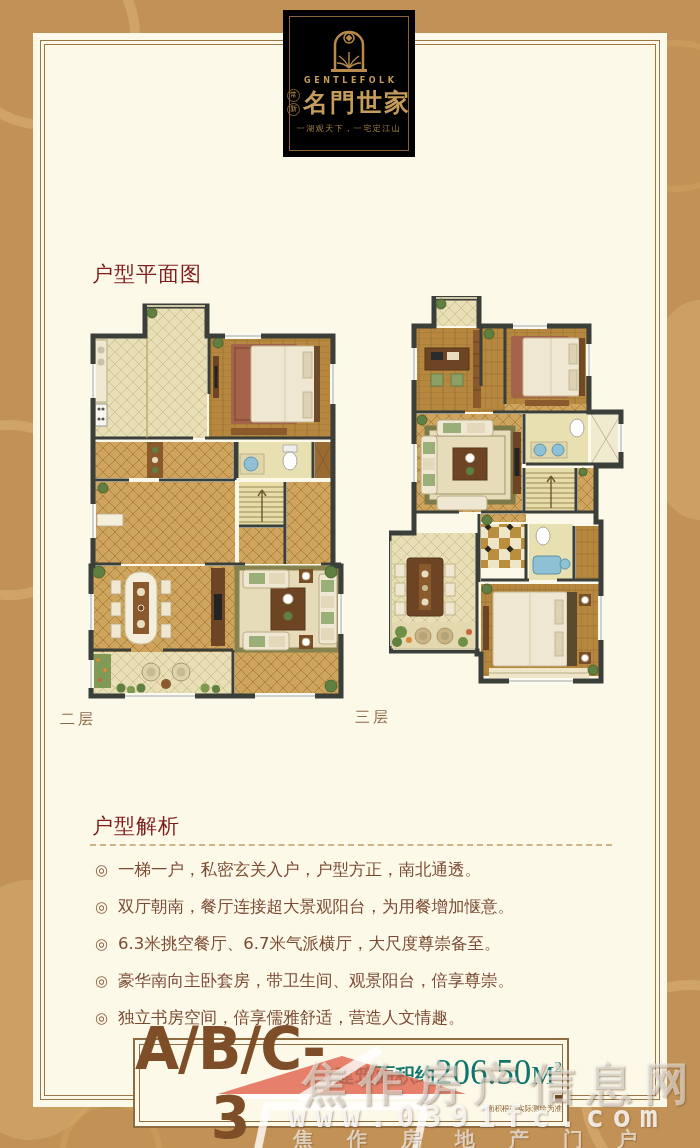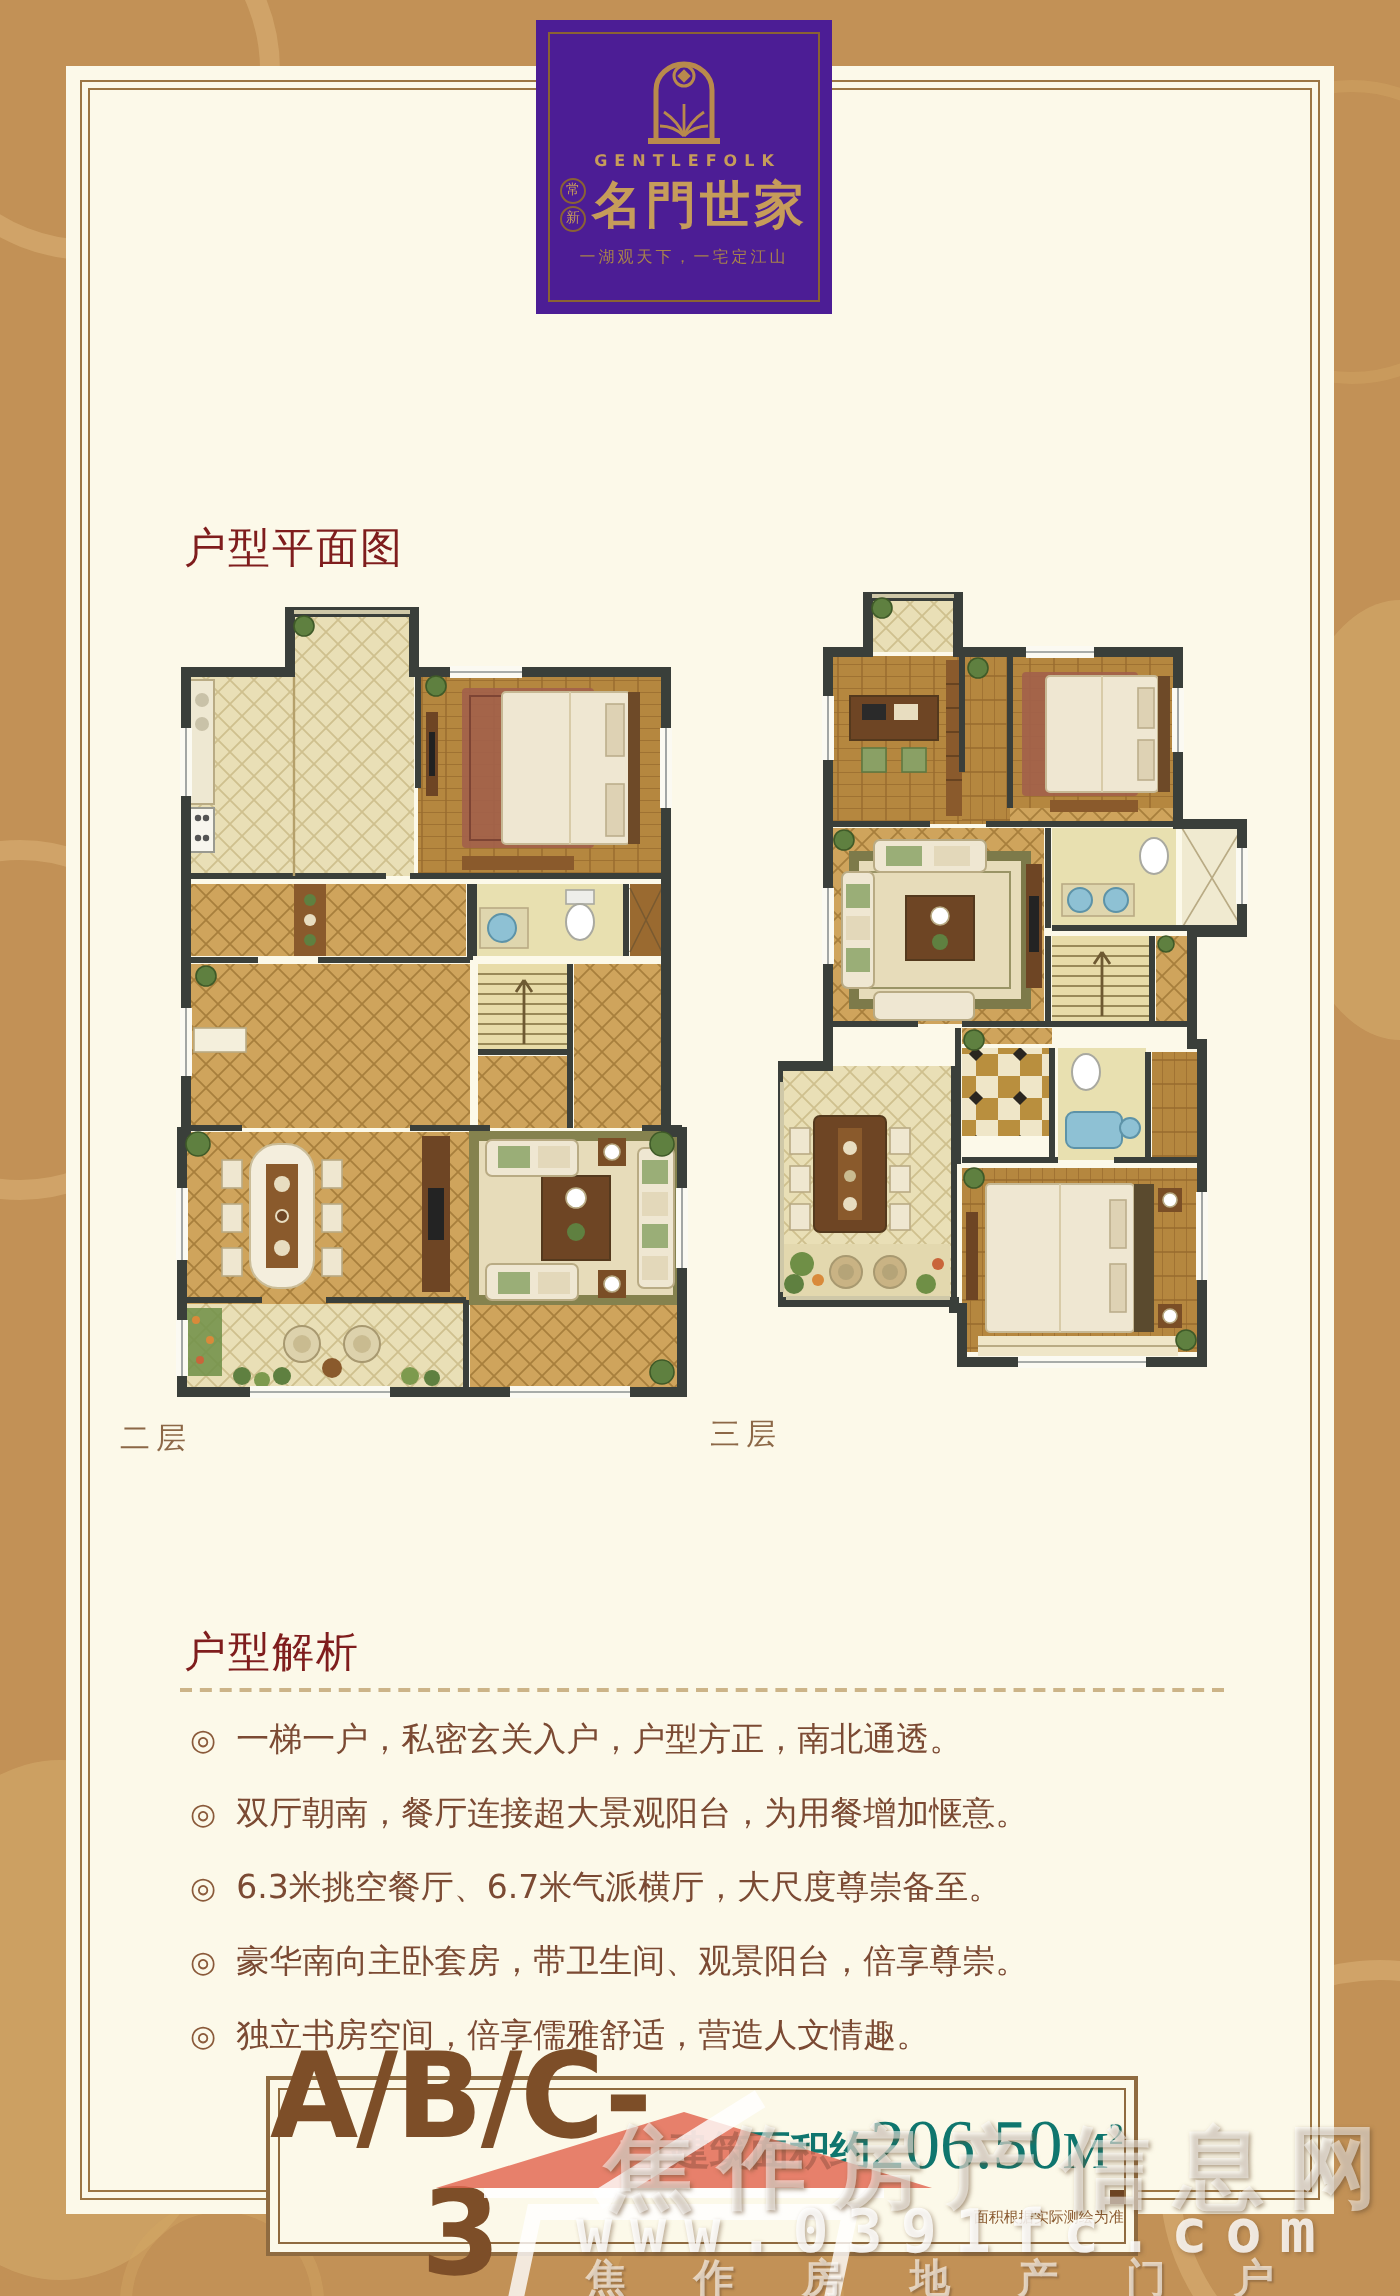--- a/index.html
+++ b/index.html
@@ -13,21 +13,21 @@
   .orn.ring{border:10px solid rgba(222,182,122,.5);}
   .orn.blob{background:rgba(214,173,110,.55);}
   .orn.ring2{border:6px solid rgba(210,166,100,.45);}
 
   
   .card{position:absolute;left:33px;top:33px;width:634px;height:1074px;background:#fcf9e9;z-index:1;}
   .card .frame1{position:absolute;inset:7px;border:1px solid #9c7644;pointer-events:none;}
   .card .frame2{position:absolute;inset:11px;border:1px solid #9c7644;pointer-events:none;}
 
   
-  .logo-box{position:absolute;left:268px;top:10px;width:148px;height:147px;background:#4c1d95;z-index:3;}
+  .logo-box{position:absolute;left:283px;top:10px;width:132px;height:147px;background:#000000;z-index:3;}
   .logo-inner{position:absolute;inset:6px;border:1px solid #8a6234;display:flex;flex-direction:column;align-items:center;}
   .logo-arch{margin-top:8px;}
   .brand-en{margin-top:3px;font-size:8px;letter-spacing:3.5px;color:#c69c5a;font-weight:bold;white-space:nowrap;text-indent:3.5px;}
   .brand-row{display:flex;align-items:center;margin-top:1px;}
   .seal-col{display:flex;flex-direction:column;gap:1px;margin-right:3px;}
   .seal{width:11px;height:11px;border:1px solid #8a6234;border-radius:50%;color:#c69c5a;font-size:7px;line-height:11px;text-align:center;}
   .brand-cn{font-family:"DejaVu Serif","Liberation Serif",serif;font-size:25px;font-weight:bold;color:#c69c5a;letter-spacing:2px;white-space:nowrap;}
   .brand-tag{margin-top:4px;font-size:8px;letter-spacing:1.5px;color:#a8834a;white-space:nowrap;}
 
   .sec-title{position:absolute;font-size:21px;font-weight:normal;color:#7f1d1d;z-index:2;letter-spacing:1px;}

